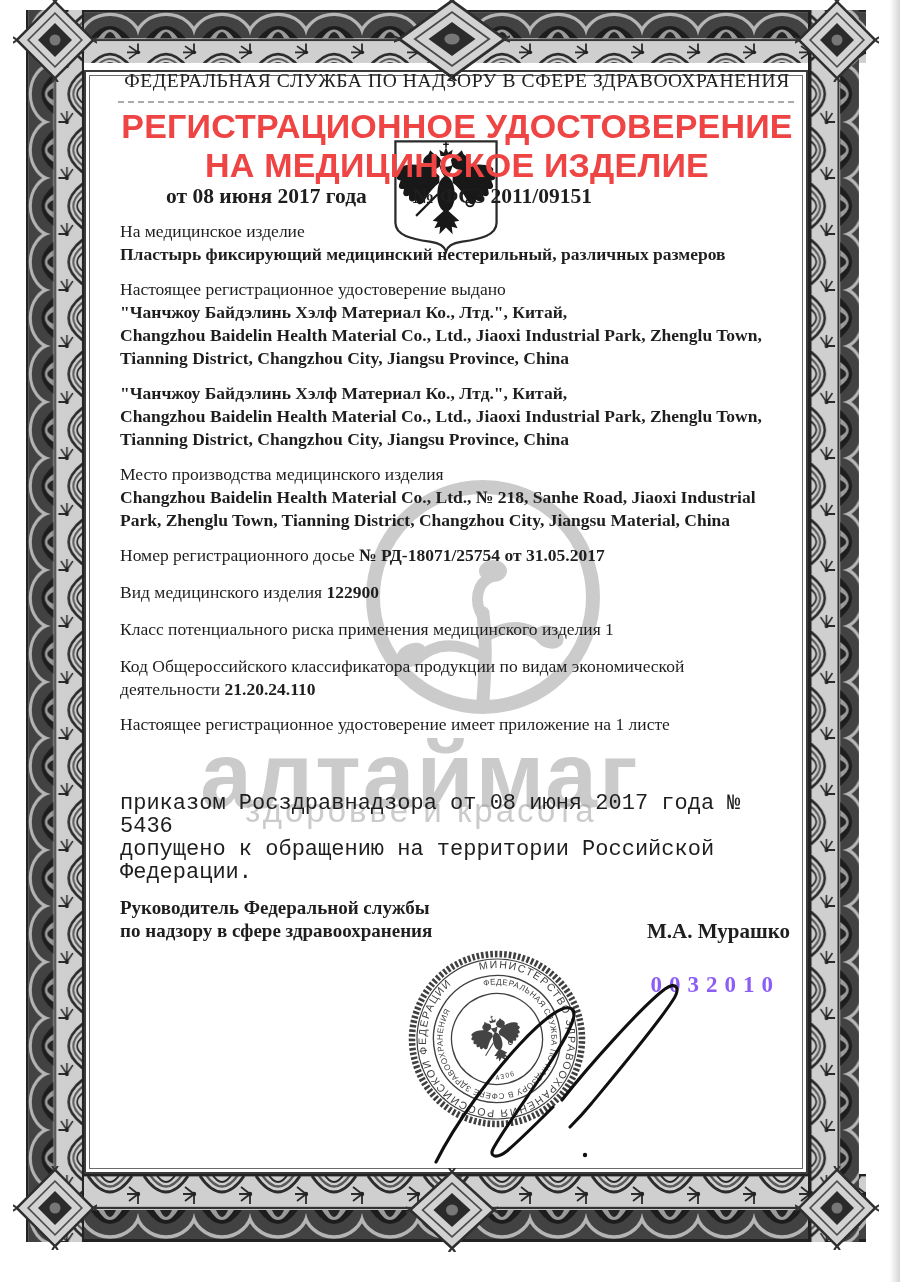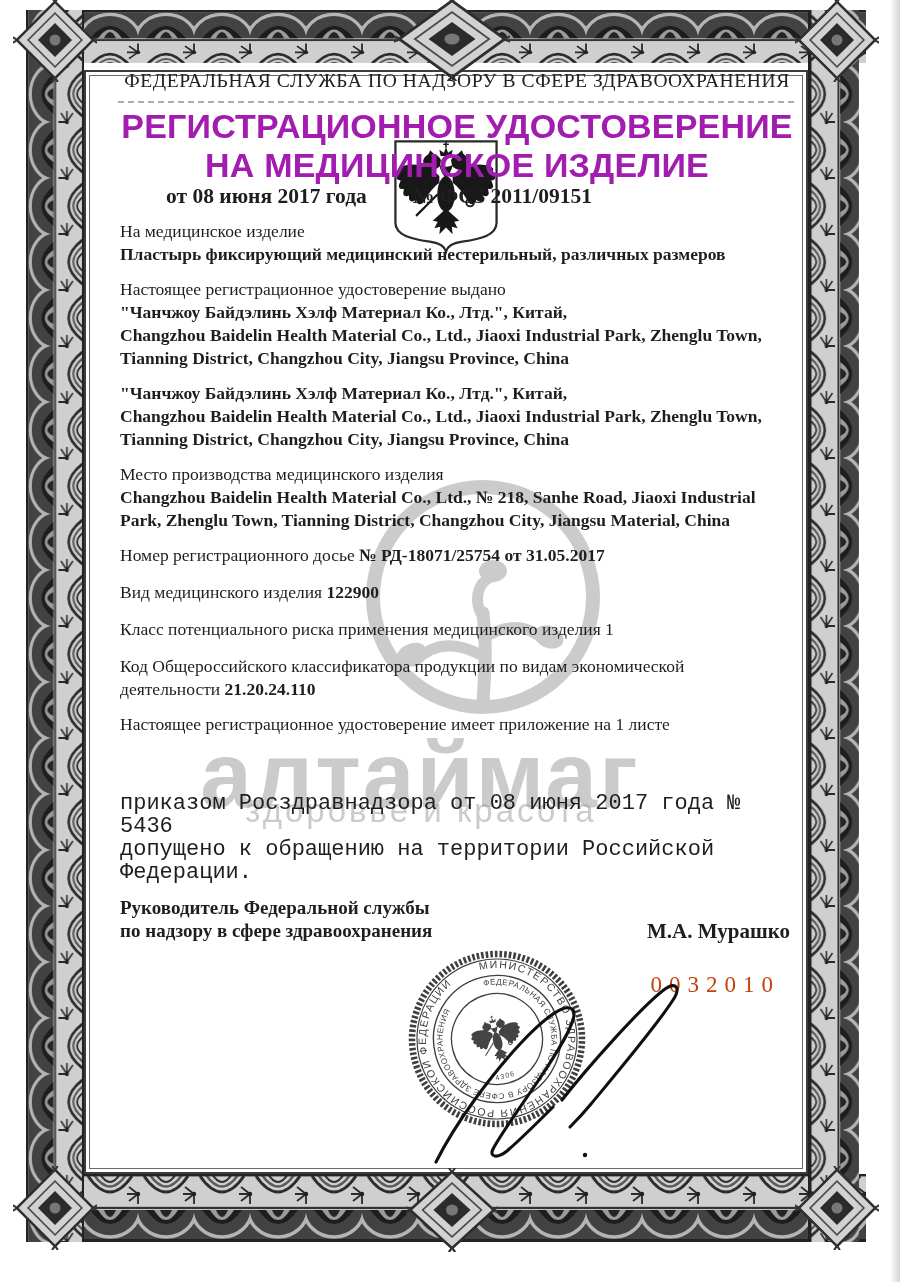--- a/index.html
+++ b/index.html
@@ -18,34 +18,34 @@
   .inner{position:absolute;left:58px;top:60px;right:58px;bottom:68px;background:#fff;
          border:2px solid #3c3c3c;outline:1px solid #6a6a6a;outline-offset:-6px;}
   .corn{position:absolute;width:84px;height:84px;}
   
   .doc{position:absolute;left:84px;top:70px;width:724px;height:1104px;z-index:3;}
   .doc-pad{position:absolute;left:36px;right:14px;top:0;}
   .emblem{width:112px;height:138px;margin:66px auto 6px auto;}
   .agency{text-align:center;font-size:19.5px;line-height:22px;letter-spacing:.6px;color:#222;}
   .dashes{border:0;border-top:2px dashed #8f8f8f;opacity:.75;margin:9px 0 4px -2px;width:676px;}
   .title{font-family:"Liberation Sans", sans-serif;font-weight:bold;text-align:center;
-         font-size:34px;line-height:39px;letter-spacing:.2px;color:#a21caf;margin-top:2px;}
+         font-size:34px;line-height:39px;letter-spacing:.2px;color:#ef4444;margin-top:2px;}
   .numrow{height:28px;margin-top:-1px;white-space:nowrap;}
   .numrow .dt{font-weight:bold;font-size:21.5px;margin-left:46px;}
   .numrow .no{font-weight:bold;font-size:21.5px;margin-left:42px;}
   p.l{margin:0;font-size:17.5px;line-height:23px;}
   .b{font-weight:bold;}
   .gap12{height:12px;} .gap14{height:14px;} .gap8{height:8px;}
   .gap56{height:56px;}
   .order p.l{font-size:22px;font-family:Liberation Mono, monospace;}
   .sigrow{position:relative;margin-top:12px;height:50px;}
   .headlbl{font-weight:bold;font-size:19px;line-height:23px;}
   .signer{position:absolute;right:4px;bottom:2px;font-weight:bold;font-size:21px;}
   .formnum{text-align:right;padding-right:14px;margin-top:26px;
-           font-size:23px;letter-spacing:7px;color:#c2410c;}
+           font-size:23px;letter-spacing:7px;color:#8b5cf6;font-weight:bold;}
   
   .wm{position:absolute;z-index:1;color:#a2a2a2;opacity:.55;}
   .wm-logo{left:358px;top:472px;width:250px;height:250px;}
   .wm-brand{left:140px;top:688px;width:560px;text-align:center;
             font-family:"Liberation Sans", sans-serif;font-weight:bold;
             font-size:93px;letter-spacing:2px;line-height:1;margin-top:41px;}
   .wm-tag{left:141px;top:792px;width:560px;text-align:center;
           font-family:"Liberation Sans", sans-serif;font-size:33px;letter-spacing:3px;}
   
   .stamp{position:absolute;left:403px;top:945px;width:188px;height:188px;z-index:4;

